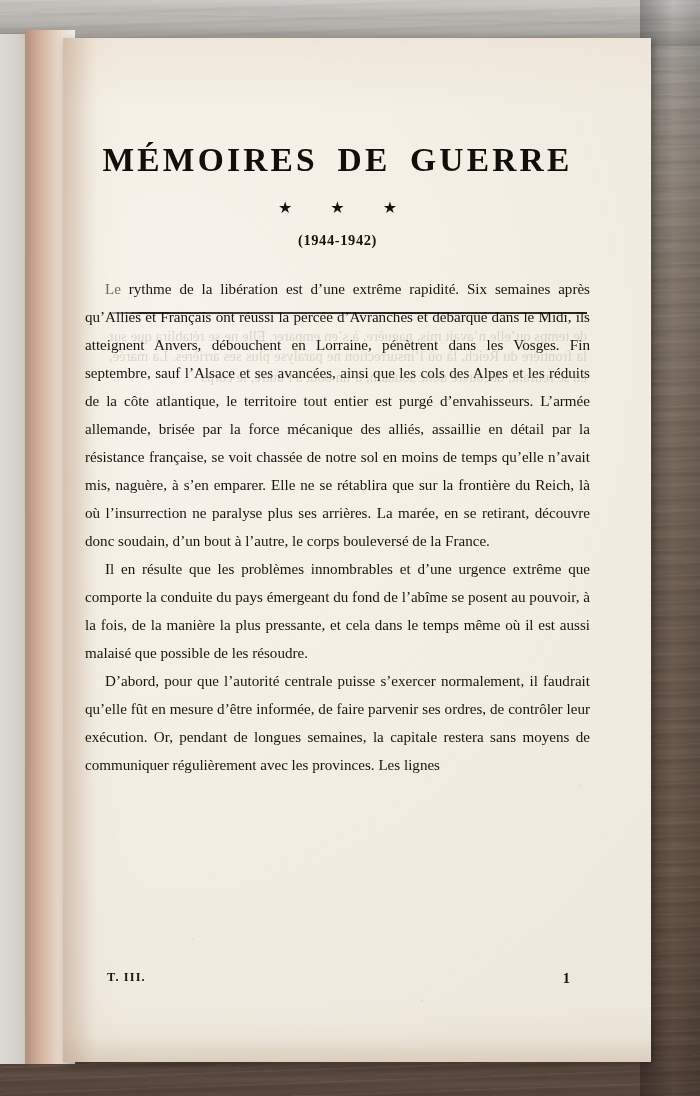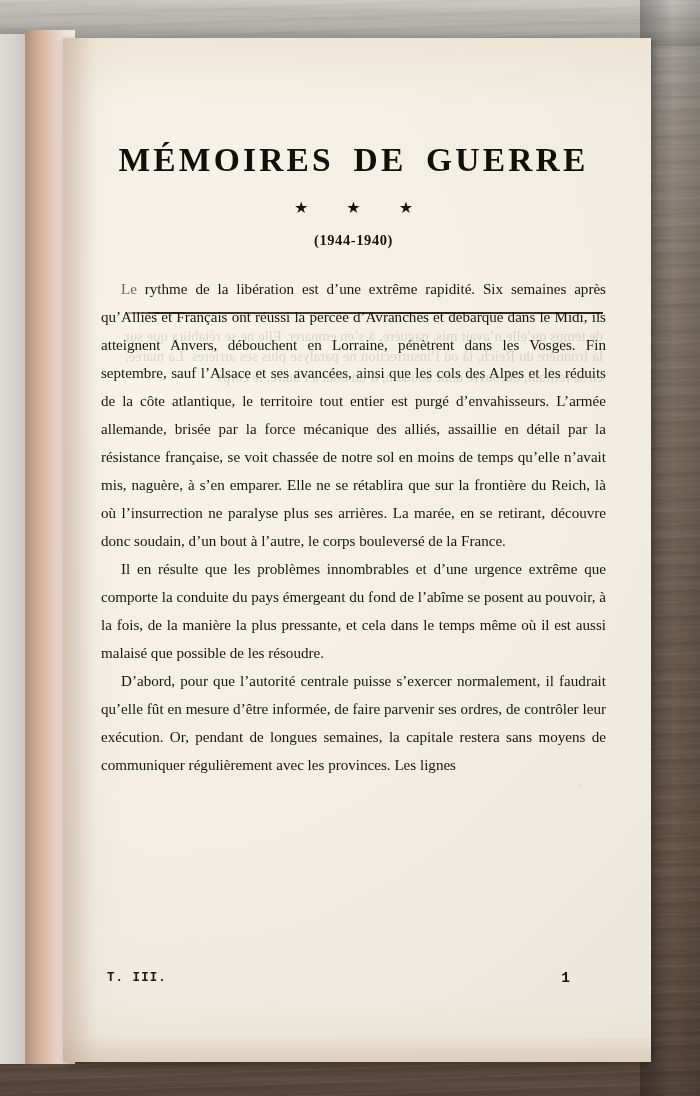--- a/index.html
+++ b/index.html
@@ -112,21 +112,20 @@
       radial-gradient(circle at 34% 24%, rgba(120,100,80,.10) 0.6px, transparent 1.3px);
     pointer-events: none;
   }
 
   
   .content {
     position: absolute;
     left: 22px; top: 0;
     width: 505px;
     color: #17160f;
-    margin-left: 16px;
   }
 
   .book-title {
     margin: 0;
     padding-top: 105px;
     text-align: center;
     font-size: 33.5px;
     font-weight: 700;
     letter-spacing: 3.2px;
     line-height: 1;
@@ -226,23 +225,22 @@
     color: #6d6a60;
   }
 
   .footer {
     position: absolute;
     left: 22px;
     top: 932px;
     width: 505px;
     display: flex;
     justify-content: space-between;
-    align-items: center;
+    align-items: flex-start;
     font-size: 13px;
-    font-family: Liberation Mono, monospace;
   }
   .folio-vol {
     margin-left: 22px;
     letter-spacing: 1.1px;
     font-weight: 700;
     font-size: 12.4px;
     color: #1a180f;
   }
   .folio-num {
     margin-right: 20px;
@@ -286,21 +284,21 @@
     <div class="page-curl"></div>
     <div class="page-bottom-curl"></div>
 
     <div class="content">
 
       <h1 class="book-title">MÉMOIRES DE GUERRE</h1>
 
       <div class="stars">★ ★ ★</div>
 
 
-      <div class="years">(1944-1940)</div>
+      <div class="years">(1944-1942)</div>
 
       <div class="rule"></div>
 
       <div class="bleed">de temps qu’elle n’avait mis, naguère, à s’en emparer. Elle ne se rétablira que sur la frontière du Reich, là où l’insurrection ne paralyse plus ses arrières. La marée, en se retirant, découvre donc soudain, d’un bout à l’autre, le corps</div>
 
 
       <div class="body-text">
         <p><span class="dropcap-faded">Le</span><span> rythme de la libération est d’une extrême rapidité. Six semaines après qu’Alliés et Français ont réussi la percée d’Avranches et débarqué dans le Midi, ils atteignent Anvers, débouchent en Lorraine, pénètrent dans les Vosges. Fin septembre, sauf l’Alsace et ses avancées, ainsi que les cols des Alpes et les réduits de la côte atlantique, le territoire tout entier est purgé d’envahisseurs. L’armée allemande, brisée par la force mécanique des alliés, assaillie en détail par la résistance française, se voit chassée de notre sol en moins de temps qu’elle n’avait mis, naguère, à s’en emparer. Elle ne se rétablira que sur la frontière du Reich, là où l’insurrection ne paralyse plus ses arrières. La marée, en se retirant, découvre donc soudain, d’un bout à l’autre, le corps bouleversé de la France.</span></p>
         <p>Il en résulte que les problèmes innombrables et d’une urgence extrême que comporte la conduite du pays émergeant du fond de l’abîme se posent au pouvoir, à la fois, de la manière la plus pressante, et cela dans le temps même où il est aussi malaisé que possible de les résoudre.</p>
         <p>D’abord, pour que l’autorité centrale puisse s’exercer normalement, il faudrait qu’elle fût en mesure d’être informée, de faire parvenir ses ordres, de contrôler leur exécution. Or, pendant de longues semaines, la capitale restera sans moyens de communiquer régulièrement avec les provinces. Les lignes</p>

